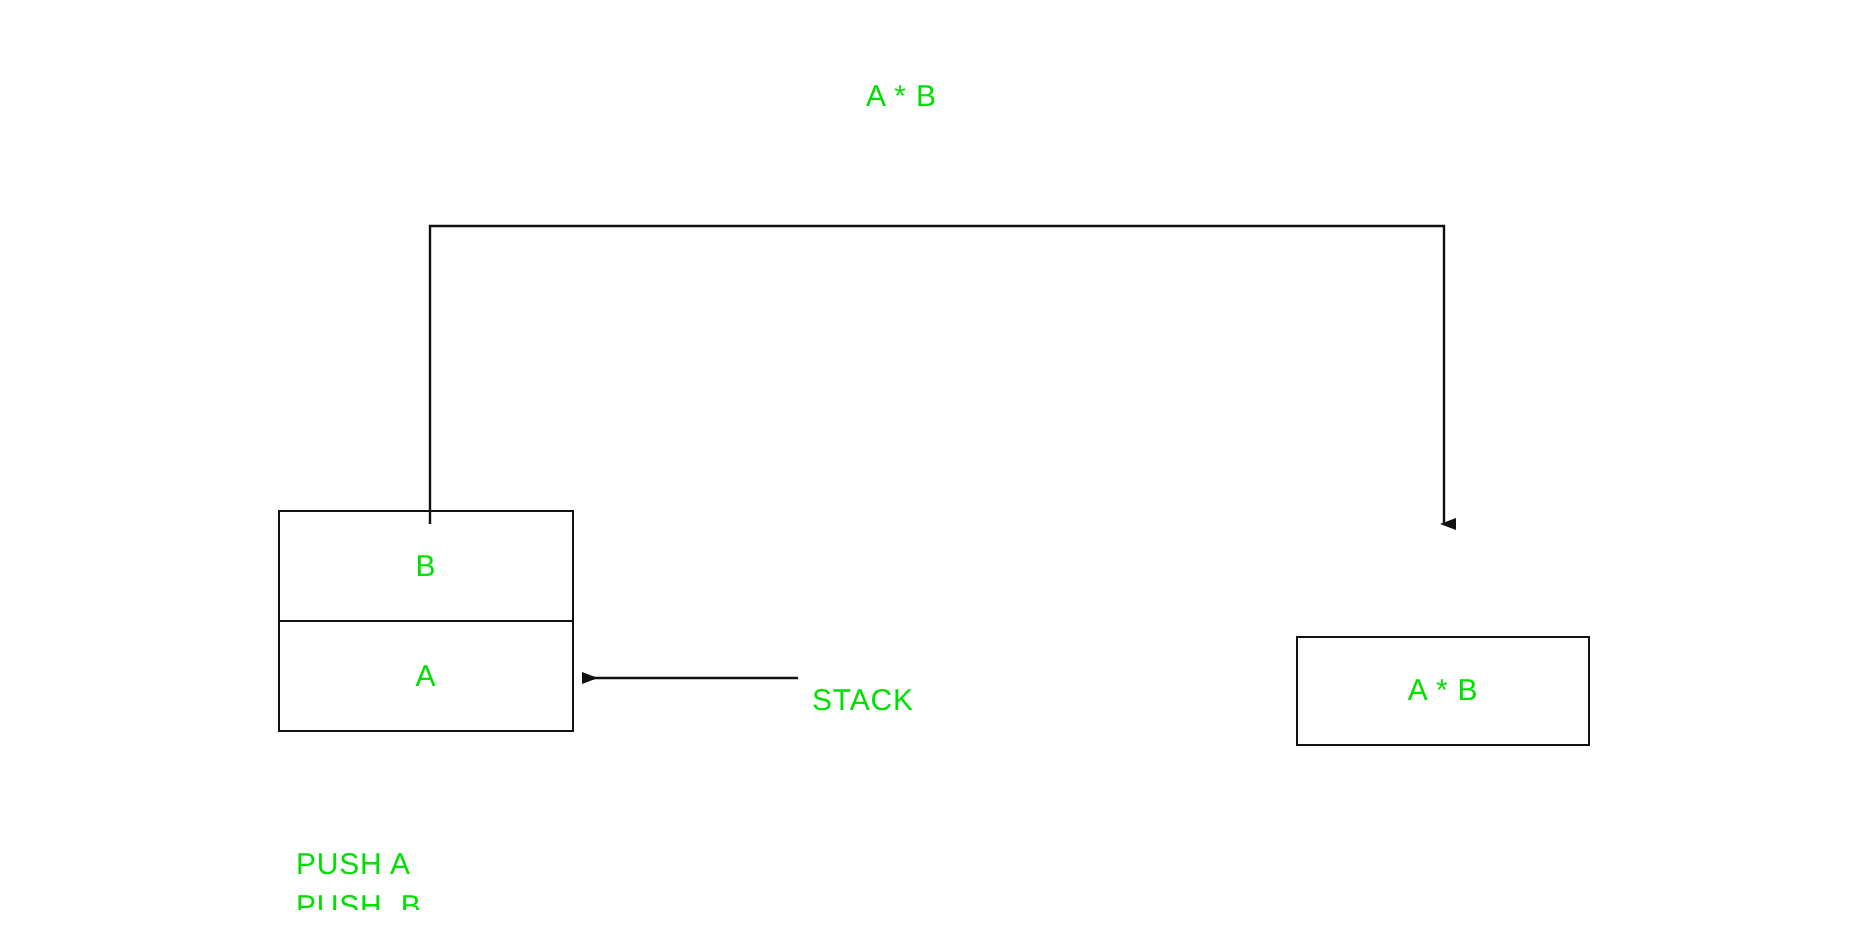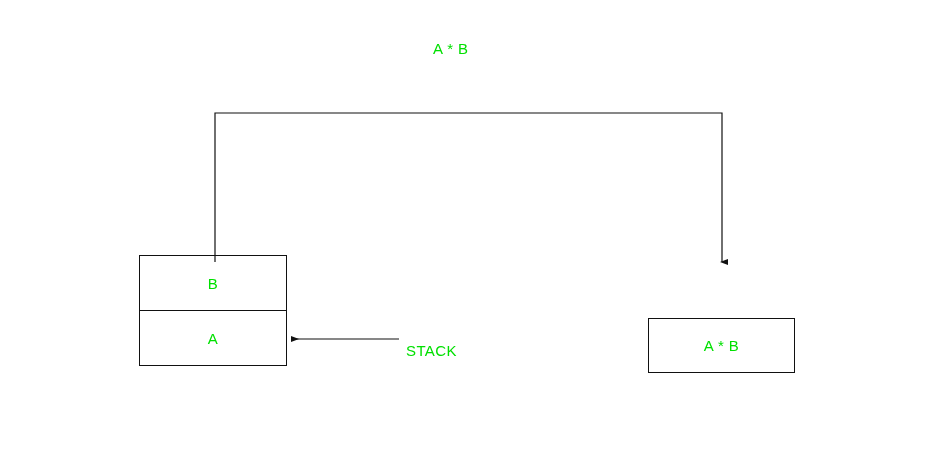--- a/index.html
+++ b/index.html
@@ -125,14 +125,16 @@
       <span class="cell-text">A</span>
     </div>
   </div>
 
   <div class="grn" id="stack-label">STACK</div>
 
   <div id="result-box">
     <span class="cell-text">A * B</span>
   </div>
 
+  <div class="grn" id="push-lines">PUSH A
+PUSH  B</div>
 
 </div>
 
 </body></html>

